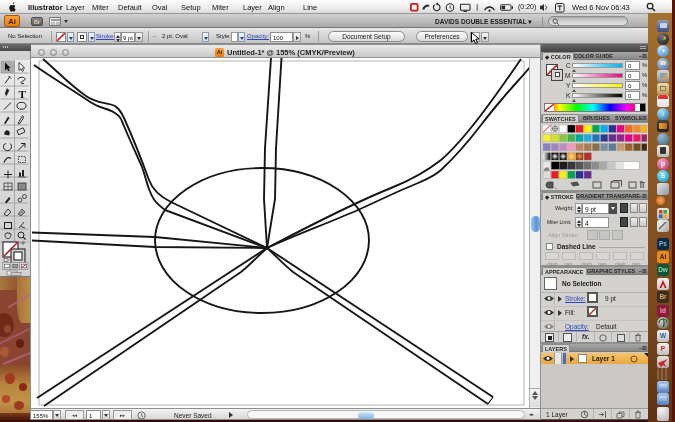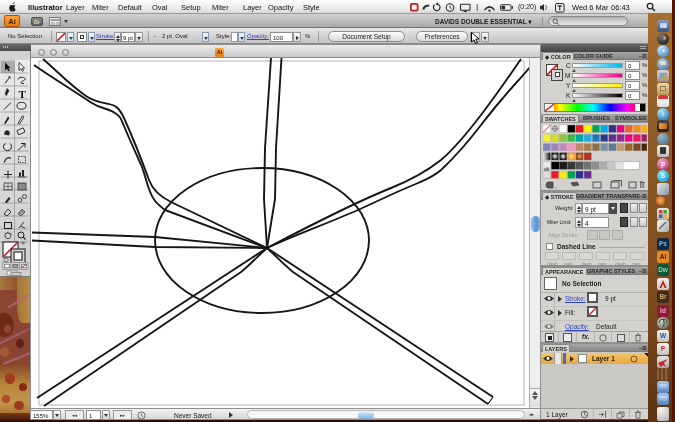--- a/index.html
+++ b/index.html
@@ -61,22 +61,22 @@
     <path d="M5.7 1.4 C5.9.7 6.6.1 7.2.2 7.2.9 7 1.4 6.5 1.9 6.1 2.3 5.6 2.4 5.2 2.3 5.1 2 5.4 1.7 5.7 1.4 Z M7.6 10 C7 10.8 6.3 10.8 5.8 10.5 5.3 10.3 4.9 10.3 4.4 10.5 3.8 10.9 3.2 10.8 2.8 10.2 1.2 8.4 .9 5.6 2.1 4.2 2.8 3.4 3.7 3.2 4.5 3.5 5 3.7 5.4 3.7 5.9 3.5 6.8 3.2 7.6 3.4 8.2 4.3 7.4 4.8 7.1 5.5 7.2 6.4 7.3 7.3 7.7 7.8 8.5 8.1 8.2 8.8 7.9 9.5 7.6 10 Z" fill="#1a1a1a"></path>
   </svg>
   <span class="mi" style="left:28px;font-weight:bold">Illustrator</span>
   <span class="mi" style="left:66px">Layer</span>
   <span class="mi" style="left:92px">Miter</span>
   <span class="mi" style="left:118px">Default</span>
   <span class="mi" style="left:152px">Oval</span>
   <span class="mi" style="left:181px">Setup</span>
   <span class="mi" style="left:212px">Miter</span>
   <span class="mi" style="left:243px">Layer</span>
-  <span class="mi" style="left:268px">Opacity</span>
-  <span class="mi" style="left:303px">Style</span>
+  <span class="mi" style="left:268px">Align</span>
+  <span class="mi" style="left:303px">Line</span>
   <svg class="abs" style="left:409px;top:1.5px" width="160" height="11" viewBox="0 0 160 11">
     <rect x="1" y="1" width="8.5" height="8.5" rx="2" fill="#c32222"></rect>
     <rect x="2.8" y="2.8" width="4.9" height="4.9" fill="#f5f5f5"></rect>
     <path d="M13.5 7.5 C13.5 4 17.5 2 20.5 3 L19.7 4.8 C17.7 4.3 15.7 5.3 15.6 7.5 Z" fill="#2a2a2a"></path>
     <path d="M28.7 2.2 A3.3 3.3 0 1 1 25.6 2.8" fill="none" stroke="#2a2a2a" stroke-width="1.2"></path>
     <path d="M29.3.2 L28.8 3.6 26.4 2.1 Z" fill="#2a2a2a"></path>
     <circle cx="41" cy="5.5" r="3.8" fill="none" stroke="#2a2a2a" stroke-width="1.1"></circle>
     <path d="M41 3.6 L41 5.7 42.5 6.5" stroke="#2a2a2a" stroke-width="0.9" fill="none"></path>
     <rect x="51.5" y="2.2" width="9.5" height="6" rx="0.8" fill="none" stroke="#2a2a2a" stroke-width="1.1"></rect>
     <rect x="54.5" y="8.7" width="3.5" height="1.2" fill="#2a2a2a"></rect>
@@ -87,21 +87,21 @@
     <rect x="91.5" y="2.7" width="10.5" height="5.6" rx="1" fill="none" stroke="#2a2a2a" stroke-width="0.9"></rect>
     <rect x="102.6" y="4.2" width="1.4" height="2.6" fill="#2a2a2a"></rect>
     <rect x="92.5" y="3.7" width="3.6" height="3.6" fill="#2a2a2a"></rect>
     <path d="M131 3.8 L132.8 3.8 135 2 135 9 132.8 7.2 131 7.2 Z" fill="#2a2a2a"></path>
     <path d="M136.5 3.4 A2.8 2.8 0 0 1 136.5 7.6" fill="none" stroke="#2a2a2a" stroke-width="0.9"></path>
     <rect x="146.5" y="1.5" width="8.6" height="8.6" rx="1.5" fill="none" stroke="#2a2a2a" stroke-width="1"></rect>
     <rect x="148.4" y="3.4" width="4.8" height="1.1" fill="#2a2a2a"></rect>
     <rect x="150.2" y="3.4" width="1.1" height="4.8" fill="#2a2a2a"></rect>
   </svg>
   <span class="mi" style="left:518px;font-size:7px">(0:20)</span>
-  <span class="mi" style="left:572px">Wed 6 Mar</span>
+  <span class="mi" style="left:572px">Wed 6 Nov</span>
   <span class="mi" style="left:611px">06:43</span>
   <svg class="abs" style="left:646px;top:2px" width="10" height="10" viewBox="0 0 11 11">
     <circle cx="4.5" cy="4.5" r="3.1" fill="none" stroke="#222" stroke-width="1.4"></circle>
     <path d="M6.9 6.9 L9.8 9.8" stroke="#222" stroke-width="1.6"></path>
   </svg>
 </div>
 
 <div class="abs appbar">
   <div class="abs" style="left:4px;top:1px;width:16px;height:12px;border-radius:2px;background:linear-gradient(#f9a13c,#e87c10);border:1px solid #a65708;color:#3a2000;font-size:7.5px;font-weight:bold;text-align:center;line-height:11px">Ai</div>
   <div class="abs" style="left:31px;top:2.5px;width:12px;height:9px;border-radius:2px;background:linear-gradient(#8a8a8a,#5f5f5f);border:1px solid #4d4d4d;color:#e8d8aa;font-size:5.5px;font-weight:bold;text-align:center;line-height:8px">Br</div>
@@ -174,20 +174,21 @@
   <svg class="abs" style="left:470px;top:4px" width="12" height="13" viewBox="0 0 12 13">
     <path d="M1.5 0.5 L1.5 10 4 7.9 5.6 11.5 7.4 10.7 5.8 7.2 9 6.9 Z" fill="#fff" stroke="#000" stroke-width="1"></path>
   </svg>
 </div>
 
 <div class="abs titlebar">
   <div class="tlight" style="left:7px"></div>
   <div class="tlight" style="left:19px"></div>
   <div class="tlight" style="left:31px"></div>
   <div class="abs" style="left:184px;top:2.5px;width:9px;height:9px;border-radius:1.5px;background:linear-gradient(#f9a13c,#e87c10);color:#3a2000;font-size:5.5px;font-weight:bold;text-align:center;line-height:9px">Ai</div>
+  <span class="abs" style="left:196px;top:3px;font-weight:bold">Untitled-1* @ 155% (CMYK/Preview)</span>
 </div>
 
 <div class="abs canvas">
 <svg width="499" height="350" viewBox="0 0 499 350">
   <rect x="8" y="3" width="485" height="344" fill="none" stroke="#b4b4b4" stroke-width="1"></rect>
   <g fill="none" stroke="#161616" stroke-width="1.9" stroke-linejoin="round">
     <ellipse cx="231" cy="182.5" rx="107" ry="72.5"></ellipse>
     <path d="M240,0 L234,90 L233,141 L236,190"></path>
     <path d="M250.5,0 L245,90 L244,141 L236,190"></path>
     <path d="M12,1 C26,13 40,28 55,38 C66,46 76,44 84,48 C90,52 90,54 93,60 C102,80 110,100 118,122 C122,133 130,139 140,144 L236,190"></path>

